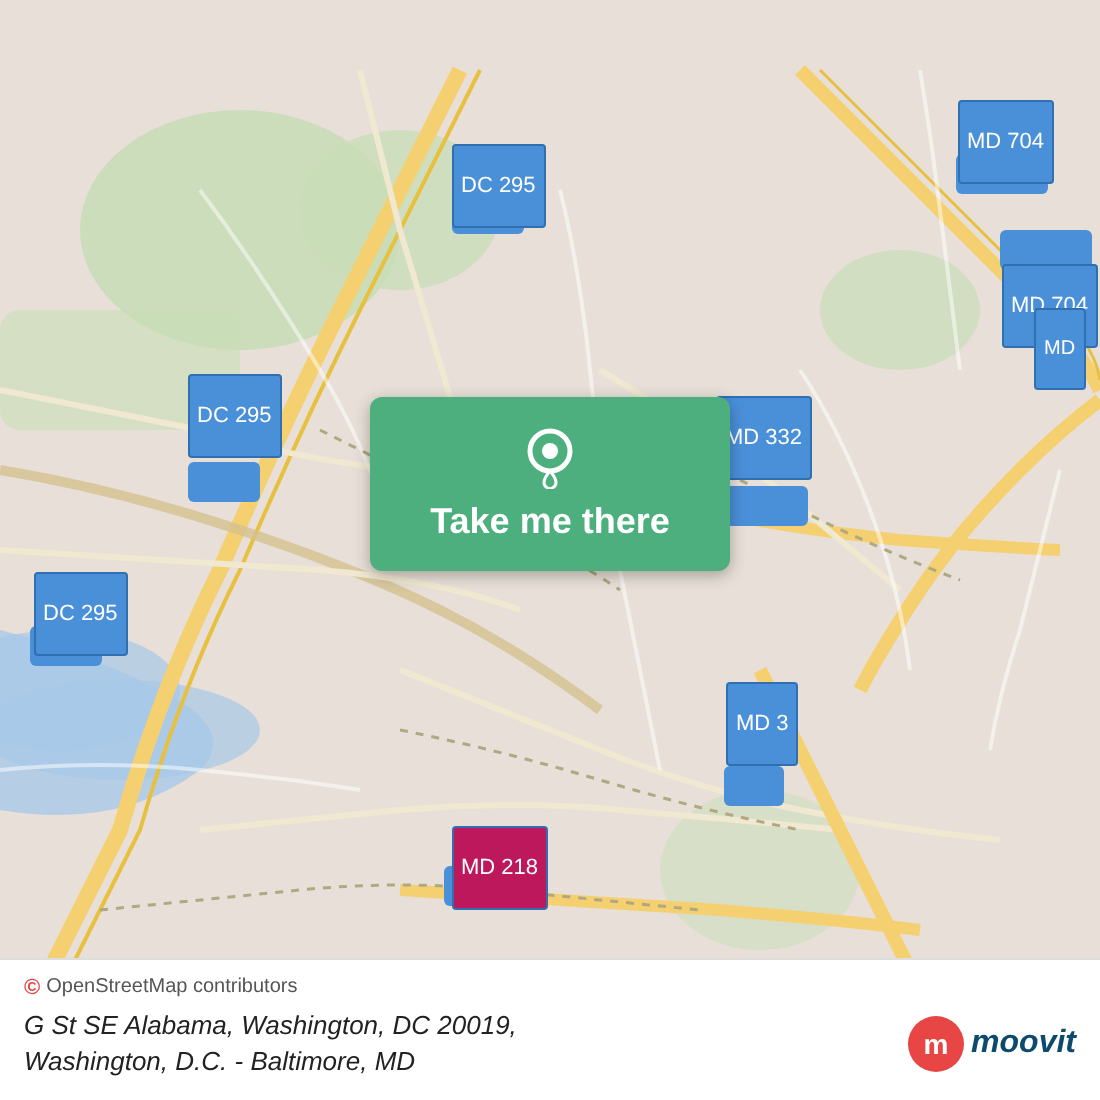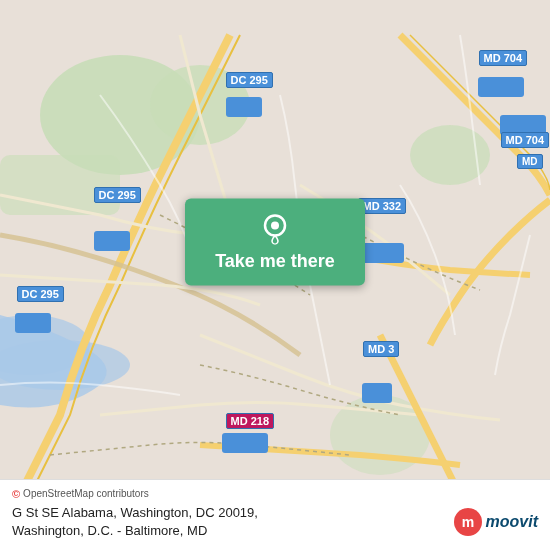--- a/index.html
+++ b/index.html
@@ -52,20 +52,21 @@
       display: flex;
       align-items: center;
       justify-content: space-between;
     }
 
     .location-text {
       font-size: 13px;
       color: #222;
       line-height: 1.4;
       flex: 1;
+      font-style: italic;
     }
 
     .moovit-logo {
       display: flex;
       align-items: center;
       gap: 3px;
       font-size: 16px;
       font-weight: bold;
       color: #e84545;
     }
@@ -94,24 +95,24 @@
     }
 
     .btn-icon {
       width: 32px;
       height: 32px;
     }
 
     .map-label {
       position: absolute;
       font-size: 11px;
-      font-weight: bold;
+      font-weight: normal;
       color: #333;
       background: rgba(255,255,255,0.8);
-      padding: 1px 4px;
+      padding: 14px 4px;
       border-radius: 2px;
       border: 1px solid #ccc;
     }
   </style>
 </head>
 <body>
 
 <div class="map-container">
 
   <svg class="map-bg" viewBox="0 0 550 480" xmlns="http://www.w3.org/2000/svg">

